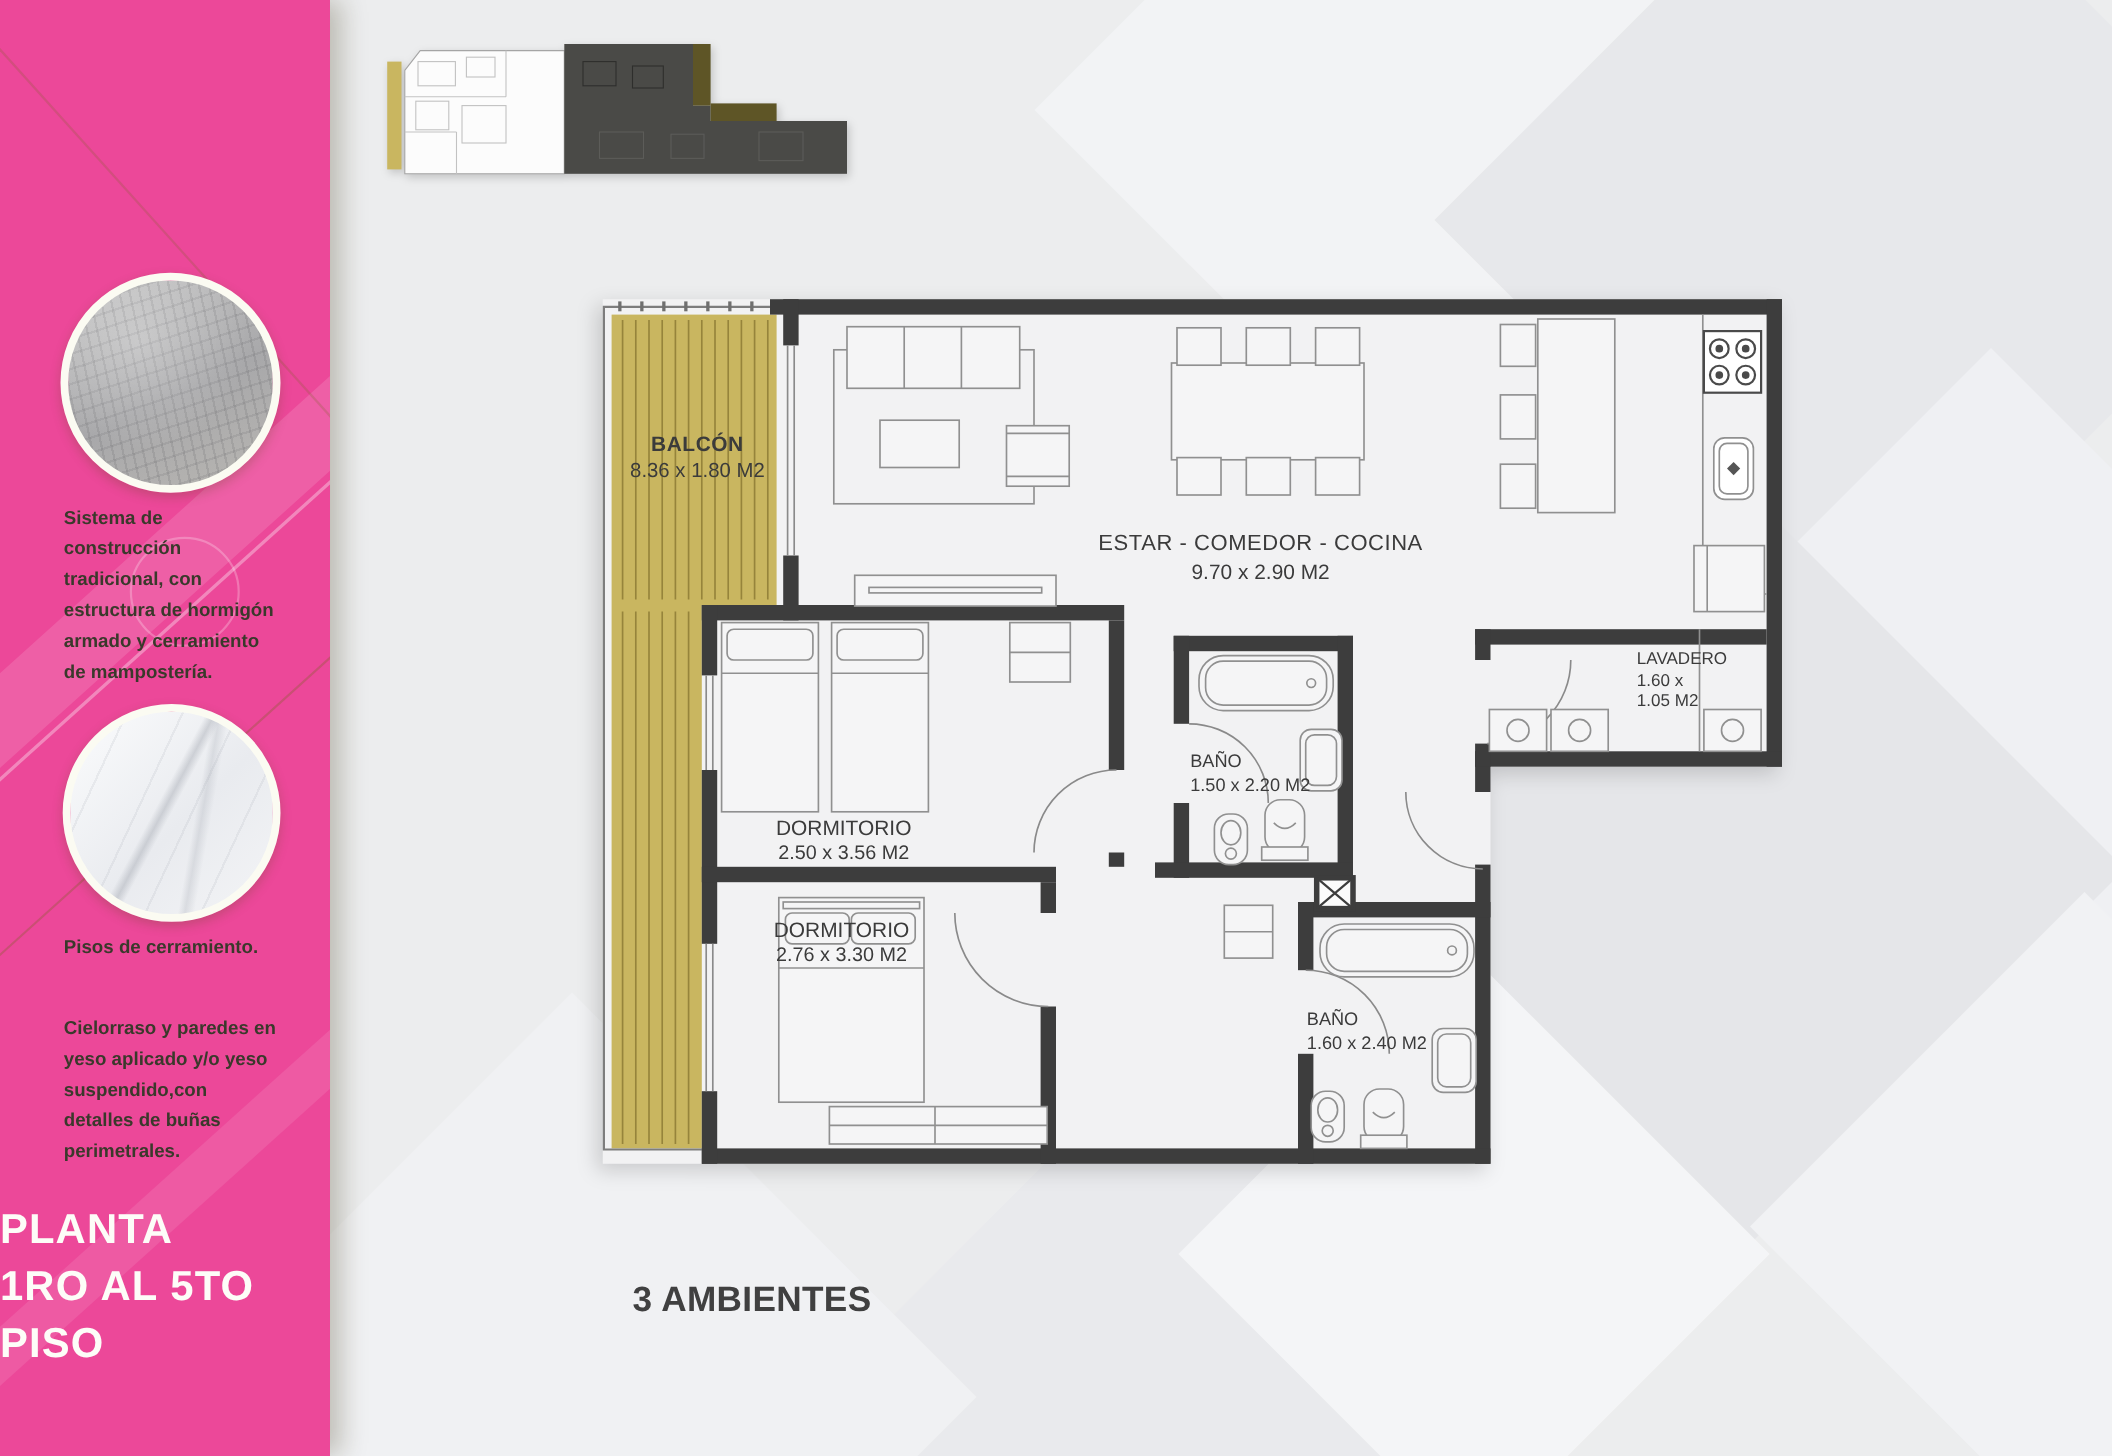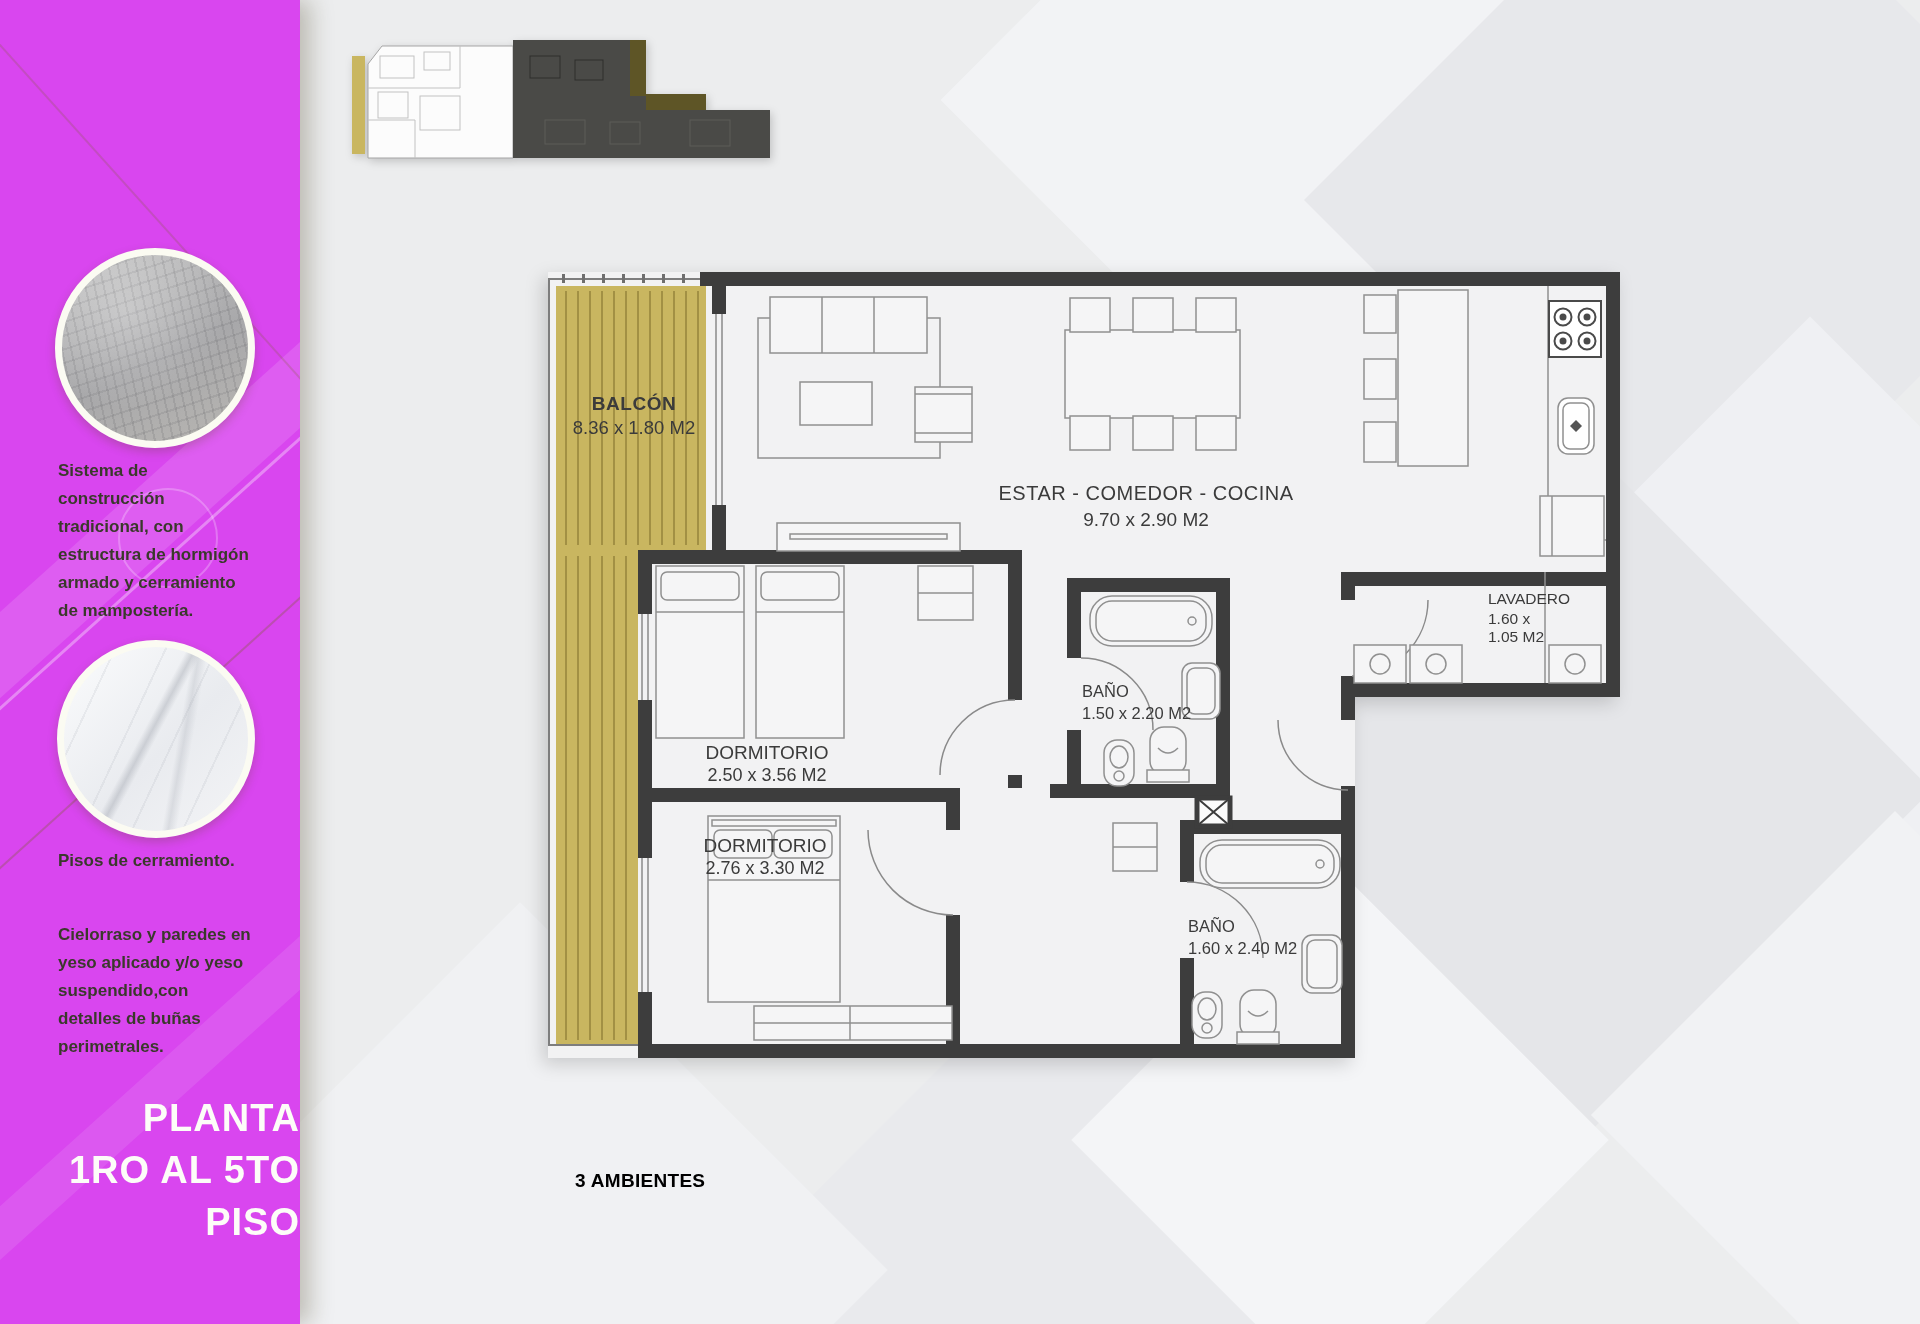--- a/index.html
+++ b/index.html
@@ -10,21 +10,21 @@
   .d1{width:480px;height:480px;left:1040px;top:-140px;background:#f2f3f5;}
   .d2{width:560px;height:560px;left:1420px;top:-80px;background:#e7e8eb;}
   .d3{width:500px;height:500px;left:1560px;top:420px;background:#eff0f3;}
   .d4{width:540px;height:540px;left:1280px;top:520px;background:#e5e6e9;}
   .d5{width:430px;height:430px;left:1680px;top:900px;background:#f1f2f4;}
   .d6{width:470px;height:470px;left:850px;top:1020px;background:#e9eaed;}
   .d7{width:520px;height:520px;left:260px;top:1010px;background:#f0f1f3;}
   .d8{width:380px;height:380px;left:1150px;top:950px;background:#f4f5f7;}
 
   
-  .sidebar{position:absolute;left:0;top:0;width:300px;height:1324px;background:#d946ef;
+  .sidebar{position:absolute;left:0;top:0;width:300px;height:1324px;background:#ec4899;
            box-shadow:10px 0 22px rgba(60,55,20,.28);overflow:hidden;}
   .streak{position:absolute;}
   .s1{width:700px;height:3px;background:rgba(255,255,255,.35);left:-170px;top:545px;transform:rotate(-42deg);}
   .s2{width:700px;height:64px;background:rgba(255,255,255,.13);left:-180px;top:470px;transform:rotate(-42deg);}
   .s3{width:700px;height:2px;background:rgba(118,100,30,.30);left:-170px;top:705px;transform:rotate(-42deg);}
   .s4{width:700px;height:2px;background:rgba(118,100,30,.22);left:-160px;top:255px;transform:rotate(48deg);}
   .s5{width:96px;height:96px;border:2px solid rgba(255,255,255,.25);border-radius:50%;left:118px;top:488px;}
   .s6{width:700px;height:40px;background:rgba(255,255,255,.10);left:-180px;top:1060px;transform:rotate(-42deg);}
 
   .mat-circle{position:absolute;border-radius:50%;border:7px solid #fbfbf2;
@@ -36,25 +36,25 @@
       linear-gradient(155deg,#c6c6c6,#a8a8aa 55%,#b8b6b2);}
   .mat-marble{left:57px;top:640px;width:184px;height:184px;background:
       linear-gradient(118deg, rgba(0,0,0,0) 44%, rgba(150,155,165,.38) 47%, rgba(0,0,0,0) 50%),
       linear-gradient(100deg, rgba(0,0,0,0) 60%, rgba(155,160,170,.25) 63%, rgba(0,0,0,0) 67%),
       repeating-linear-gradient(115deg, rgba(165,170,180,.16) 0 2px, rgba(0,0,0,0) 2px 46px),
       linear-gradient(135deg,#fbfcfd,#e9ebef 55%,#f3f4f6);}
 
   .side-text{position:absolute;left:58px;width:198px;color:#3a392b;font-weight:bold;
              font-size:17px;line-height:28px;}
   .t1{top:440px;} .t2{top:830px;} .t3{top:904px;}
-  .floor-title{position:absolute;left:0;top:1092px;width:300px;text-align:right;color:#fdfdf8;
+  .floor-title{position:absolute;left:0;top:1092px;width:300px;text-align:left;color:#fdfdf8;
                font-weight:bold;font-size:38px;line-height:52px;letter-spacing:1px;}
 
-  .summary{position:absolute;left:575px;top:1164px;color:#000000;font-weight:bold;
-           font-size:19px;line-height:34px;letter-spacing:.3px;}
+  .summary{position:absolute;left:575px;top:1164px;color:#404040;font-weight:bold;
+           font-size:32px;line-height:34px;letter-spacing:.3px;}
 
   svg.keyplan{position:absolute;left:285px;top:28px;filter:drop-shadow(2px 3px 4px rgba(0,0,0,.18));}
   svg.plan{position:absolute;left:540px;top:260px;filter:drop-shadow(-5px 6px 9px rgba(0,0,0,.16));}
   svg text{font-family:"Liberation Sans",sans-serif;fill:#3b3b3b;}
 </style>
 </head>
 <body>
 
 <div class="page">
 

